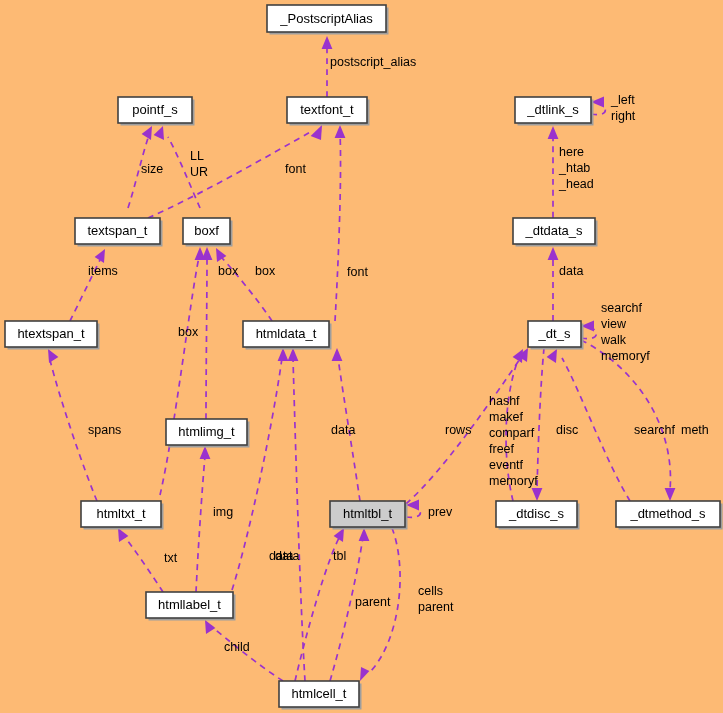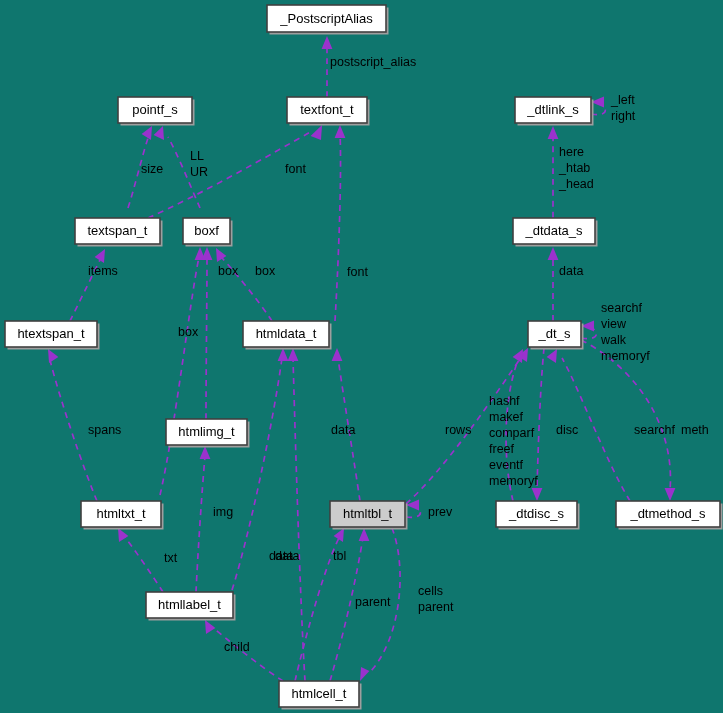--- a/index.html
+++ b/index.html
@@ -4,21 +4,21 @@
 <style>
   html, body {
     margin: 0;
     padding: 0;
     background: #ffffff;
   }
   #diagram-root {
     position: relative;
     width: 723px;
     height: 713px;
-    background: #0f766e;
+    background: #fdba74;
     font-family: "Liberation Sans", sans-serif;
     overflow: hidden;
   }
   svg.graph {
     position: absolute;
     left: 0;
     top: 0;
     width: 723px;
     height: 713px;
   }

